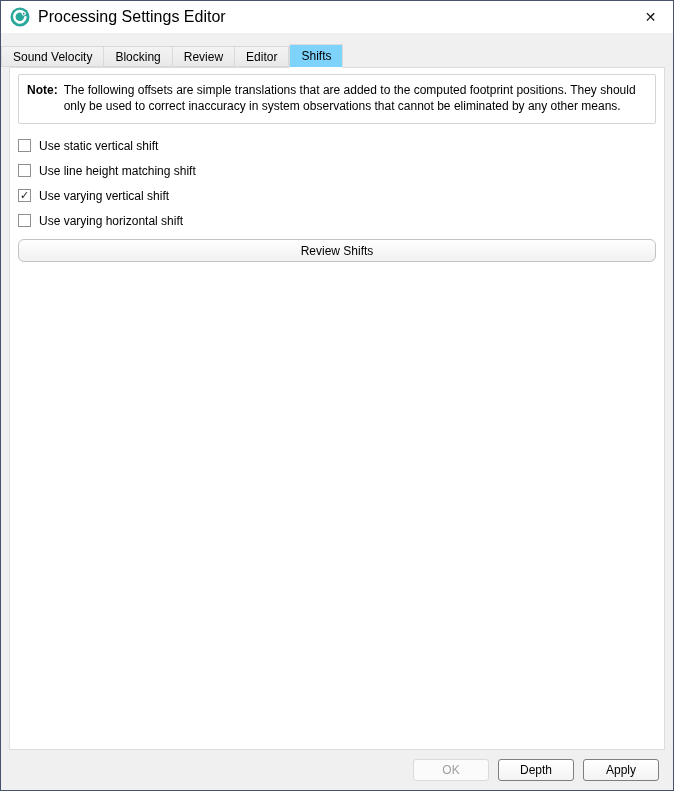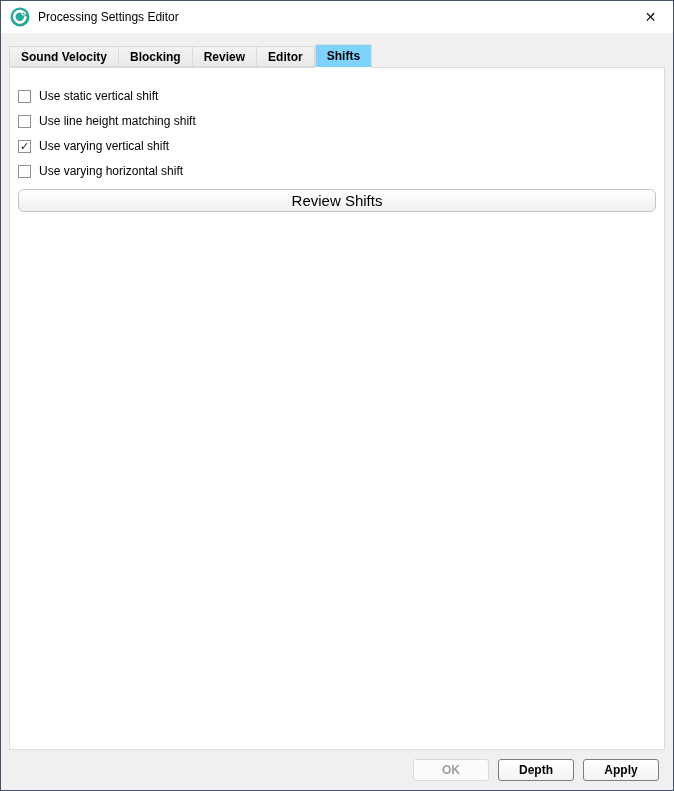--- a/index.html
+++ b/index.html
@@ -18,35 +18,34 @@
     overflow: hidden;
   }
   
   .titlebar {
     height: 32px; flex: 0 0 32px;
     background: #ffffff;
     display: flex; align-items: center;
     padding-left: 9px;
   }
   .app-icon { width: 20px; height: 20px; margin-right: 8px; flex: 0 0 20px; }
-  .title-text { font-size: 12px; color: #000; text-align: right; }
+  .title-text { font-size: 16px; color: #000; text-align: right; }
   .close-btn {
     margin-left: auto;
     width: 45px; height: 32px;
     display: flex; align-items: center; justify-content: center;
     font-size: 14px; color: #111;
     cursor: default;
   }
   
   .tabstrip-spacer { height: 12px; flex: 0 0 12px; }
   .tabstrip {
     display: flex; align-items: flex-end;
-    padding-left: 8px;
     position: relative; z-index: 2;
-    height: 22px; flex: 0 0 22px; font-weight: bold;
+    height: 22px; flex: 0 0 22px;
   }
   .tab {
     height: 21px;
     padding: 0 11px;
     display: flex; align-items: center; justify-content: center;
     background: linear-gradient(#f3f3f3, #e9e9e9);
     border: 1px solid #d9d9d9;
     border-left: none;
     white-space: nowrap;
     color: #000;
@@ -75,59 +74,58 @@
     border-radius: 2px;
     background: #ffffff;
     padding: 7px 8px 9px 8px;
     display: flex;
     line-height: 1.35;
   }
   .note-label { font-weight: bold; margin-right: 6px; white-space: nowrap; }
   .note-text { max-width: 592px; }
   .checks { margin-top: 15px; }
   .check-row {
-    display: flex; align-items: center;
+    display: flex; align-items: flex-start;
     margin-bottom: 11px;
     height: 14px;
   }
   .checkbox {
     width: 13px; height: 13px;
     border: 1px solid #8f8f8f;
     background: #ffffff;
     margin-right: 8px;
     display: flex; align-items: center; justify-content: center;
     font-size: 11px; line-height: 11px;
     color: #1a1a1a;
   }
   .review-btn {
     width: 100%;
     height: 23px;
     margin-top: 4px;
     border: 1px solid #c3c3c3;
     border-radius: 6px;
     background: linear-gradient(#fefefe, #f1f1f1);
     display: flex; align-items: center; justify-content: center;
-    font-size: 15px; color: #000;
+    font-size: 12px; color: #000;
     cursor: default;
   }
   
   .footer {
     height: 40px; flex: 0 0 40px;
     background: #f0f0f0;
     display: flex; align-items: center; justify-content: flex-end;
     padding-right: 14px;
     gap: 9px;
   }
   .dlg-btn {
     width: 76px; height: 22px;
     border-radius: 3px;
     display: flex; align-items: center; justify-content: center;
     font-size: 12px;
     cursor: default;
-    font-weight: bold;
   }
   .dlg-btn.enabled {
     background: linear-gradient(#ffffff, #f3f3f3);
     border: 1px solid #7e7e7e;
     color: #000;
   }
   .dlg-btn.disabled {
     background: #fbfbfb;
     border: 1px solid #dadada;
     color: #9f9f9f;
@@ -156,20 +154,24 @@
   <div class="tabstrip">
     <div class="tab">Sound Velocity</div>
     <div class="tab">Blocking</div>
     <div class="tab">Review</div>
     <div class="tab">Editor</div>
     <div class="tab active">Shifts</div>
   </div>
 
   <div class="tab-page">
 
+    <div class="note-box">
+      <span class="note-label">Note:</span>
+      <span class="note-text">The following offsets are simple translations that are added to the computed footprint positions. They should only be used to correct inaccuracy in system observations that cannot be eliminated by any other means.</span>
+    </div>
 
     <div class="checks">
       <div class="check-row">
         <span class="checkbox"></span>
         <span>Use static vertical shift</span>
       </div>
       <div class="check-row">
         <span class="checkbox"></span>
         <span>Use line height matching shift</span>
       </div>

